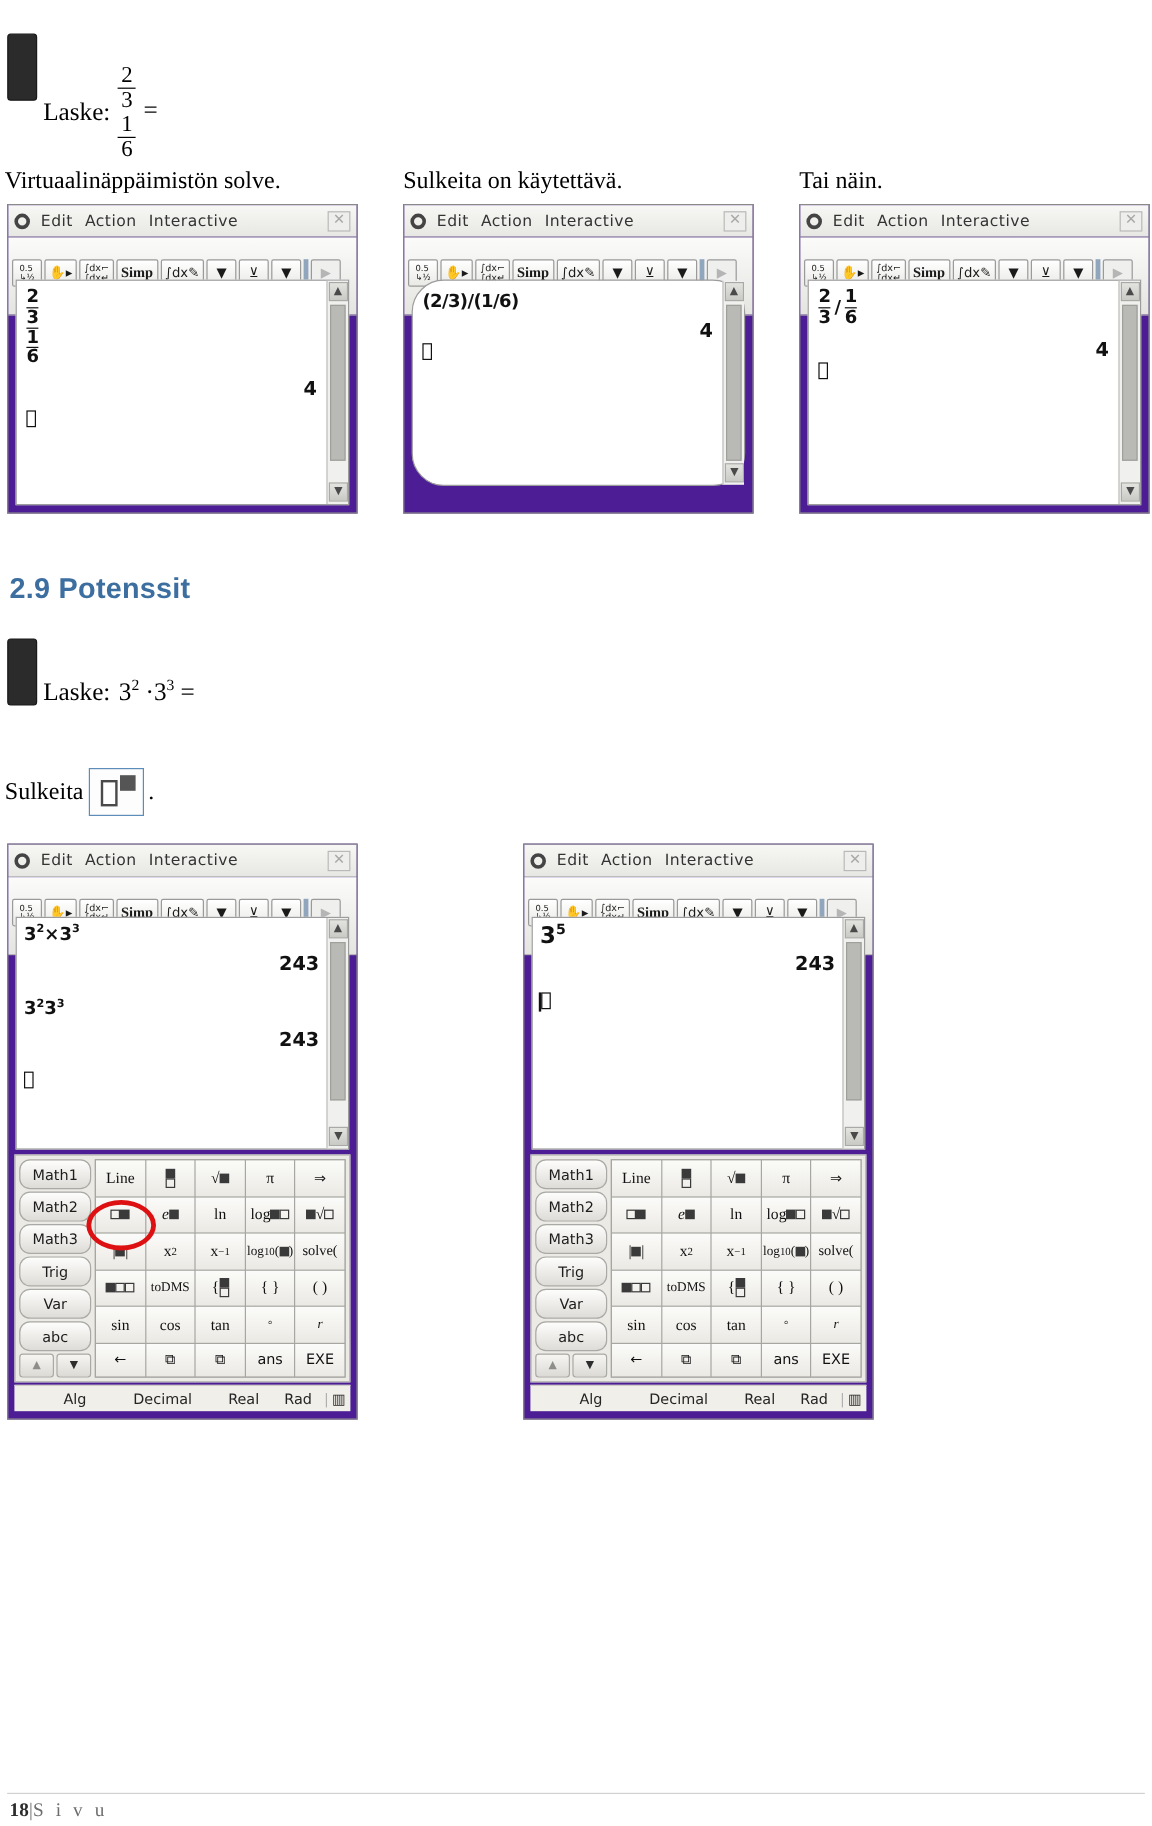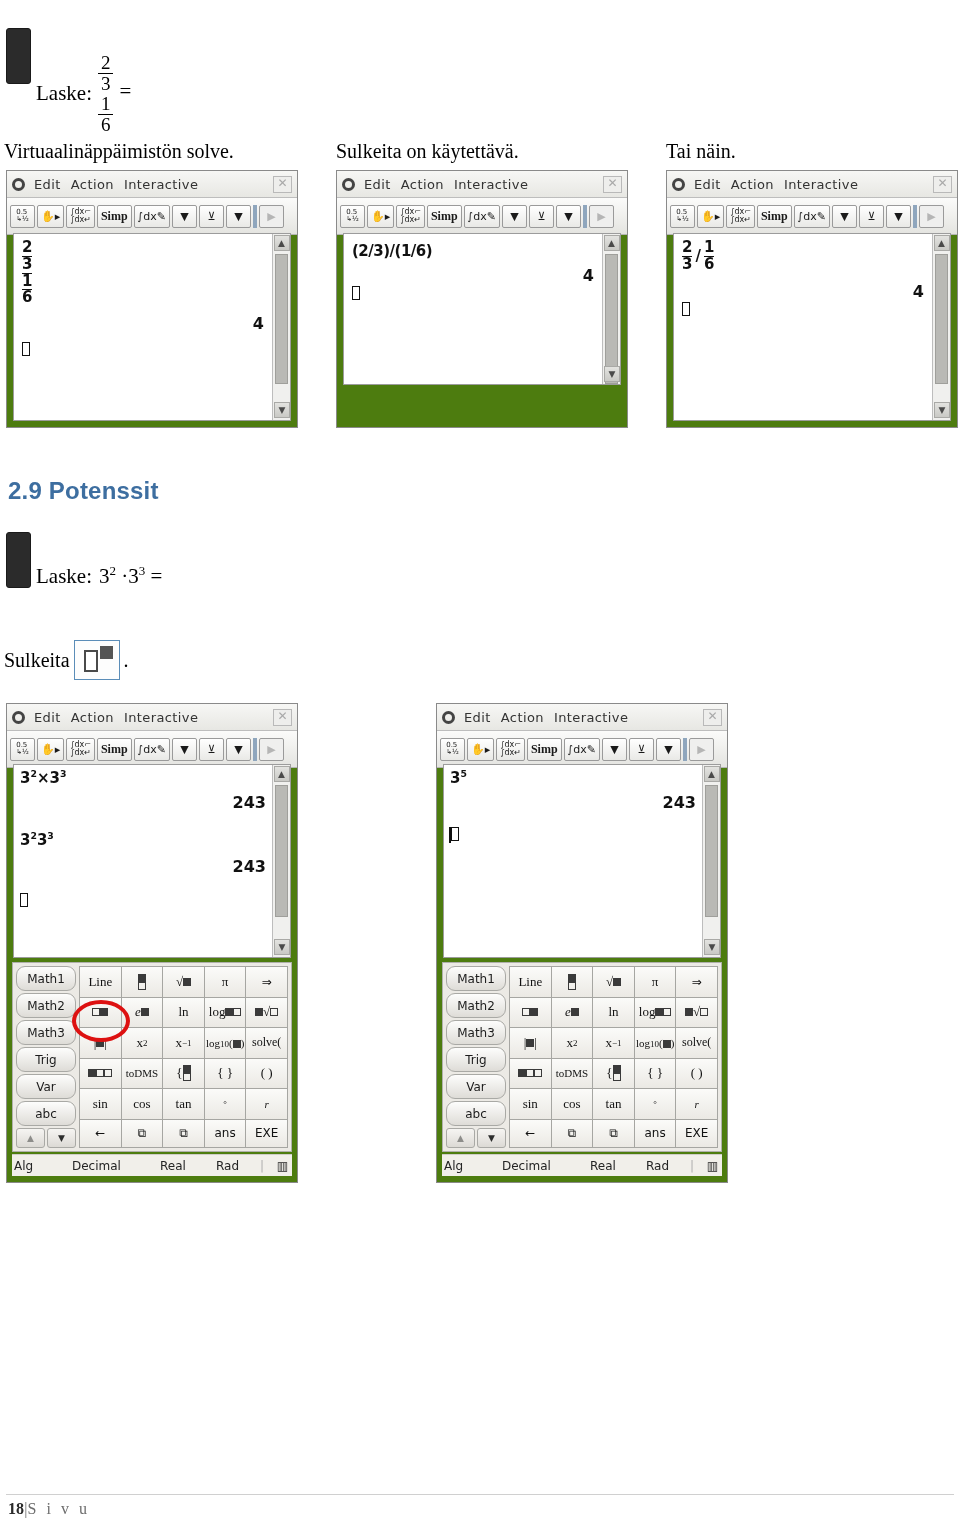--- a/index.html
+++ b/index.html
@@ -72,21 +72,21 @@
   }
   .pick-ico .sml{
     position:absolute;left:25px;top:5px;width:13px;height:13px;
     background:#555;
   }
 
   
   .cp{
     position:absolute;
     border:1.5px solid #8a8a8a;
-    background:#4d7c0f;
+    background:#4c1d95;
     box-sizing:border-box;
     font-family:"DejaVu Sans", sans-serif;
   }
   .cp-title{
     height:26px;display:flex;align-items:center;gap:9px;
     padding:0 5px;
     background:linear-gradient(180deg,#f7f7f5 0%,#e7e7e3 100%);
     border-bottom:1px solid #bdbdbd;
     font-size:13px;color:#333;
     font-family:"DejaVu Sans", sans-serif;
@@ -100,21 +100,21 @@
     content:"";position:absolute;left:3px;top:-3px;width:1px;height:13px;
     box-shadow:0 0 0 0 #444;border-left:3px solid #444;transform:rotate(45deg);
     display:none;
   }
   .cp-title .menus{display:flex;gap:10px;letter-spacing:.4px;}
   .cp-title .x{
     margin-left:auto;width:17px;height:15px;border:1px solid #b9b9b9;
     background:#eeeeec;color:#a8a8a8;font-size:12px;line-height:13px;text-align:center;
   }
   .cp-tools{
-    height:28px;display:flex;align-items:center;gap:2px;padding:4px 3px;
+    height:28px;display:flex;align-items:flex-start;gap:2px;padding:18px 3px;
     background:linear-gradient(180deg,#fbfbfa,#e4e4e0);
     border-bottom:1px solid #b4b4b4;
   }
   .tbtn{
     height:23px;min-width:25px;padding:0 3px;
     border:1px solid #9a9a9a;border-radius:2px;
     background:linear-gradient(180deg,#ffffff,#e9e9e6);
     display:flex;align-items:center;justify-content:center;
     font-size:11px;color:#1a1a1a;box-sizing:border-box;
   }
@@ -203,21 +203,21 @@
   .sq{display:inline-block;width:8px;height:8px;background:#3a3a3a;vertical-align:middle;}
   .sqo{display:inline-block;width:8px;height:8px;border:1.2px solid #3a3a3a;vertical-align:middle;box-sizing:border-box;}
 
   .kb-status{
     position:absolute;left:5px;right:5px;height:22px;
     display:flex;align-items:center;
     font-family:"DejaVu Sans",sans-serif;font-size:12px;color:#242424;
     border-top:1px solid #cfcdc8;background:#f1efea;
     box-sizing:border-box;
   }
-  .kb-status span{display:block;}
+  .kb-status span{display:block;text-align:right;}
 
   .hilite-ellipse{
     position:absolute;border:4px solid #dd1111;border-radius:50%;
     box-sizing:border-box;
   }
 
   .footer-line{position:absolute;left:0;right:0;height:1px;background:#d0d0d0;}
   .footer-txt{
     position:absolute;font-family:"Liberation Serif",serif;font-size:16px;color:#2b2b2b;
   }
@@ -347,21 +347,21 @@
           </span>
         </span>
       <span class="tbtn wide t-simp">Simp</span>
       <span class="tbtn">∫dx✎</span>
       <span class="tbtn">▼</span>
       <span class="tbtn">⊻</span>
       <span class="tbtn">▼</span>
       <span class="tsep"></span>
       <span class="tbtn dis">▶</span>
     </div>
-    <div class="cp-screen" style="top:62px;height:152px;">
+    <div class="cp-screen" style="top:62px;height:172px;border-radius:27px;">
       <div class="cp-inner">
         <div class="expr" style="left:8px;top:8px;font-size:15px;font-weight:bold;letter-spacing:-0.5px;">(2/3)/(1/6)</div>
         <div class="cursor" style="left:8px;top:52px;"></div>
         <div class="result" style="top:32px;font-size:16px;right:8px;">4</div>
       </div>
       <div class="scrollbar">
         <div class="sb-arrow">▲</div>
         <div class="sb-thumb" style="top:20px;height:130px;"></div>
         <div class="sb-arrow" style="position:absolute;bottom:1px;left:1px;">▼</div>
       </div>
@@ -620,21 +620,21 @@
       <span class="tbtn">∫dx✎</span>
       <span class="tbtn">▼</span>
       <span class="tbtn">⊻</span>
       <span class="tbtn">▼</span>
       <span class="tsep"></span>
       <span class="tbtn dis">▶</span>
     </div>
 
     <div class="cp-screen" style="top:60px;height:194px;">
       <div class="cp-inner">
-        <div class="expr" style="left:6px;top:4px;font-size:15px;font-weight:bold;">
+        <div class="expr" style="left:6px;top:4px;font-size:19px;font-weight:bold;">
           <span>3</span><sup class="exp">5</sup>
         </div>
         <div class="result" style="top:28px;font-size:16px;right:6px;">243</div>
         <div class="caret" style="left:5px;top:62px;height:16px;"></div>
         <div class="cursor" style="left:7px;top:62px;"></div>
       </div>
       <div class="scrollbar">
         <div class="sb-arrow">▲</div>
         <div class="sb-thumb" style="top:20px;height:132px;"></div>
         <div class="sb-arrow" style="position:absolute;bottom:1px;left:1px;">▼</div>

